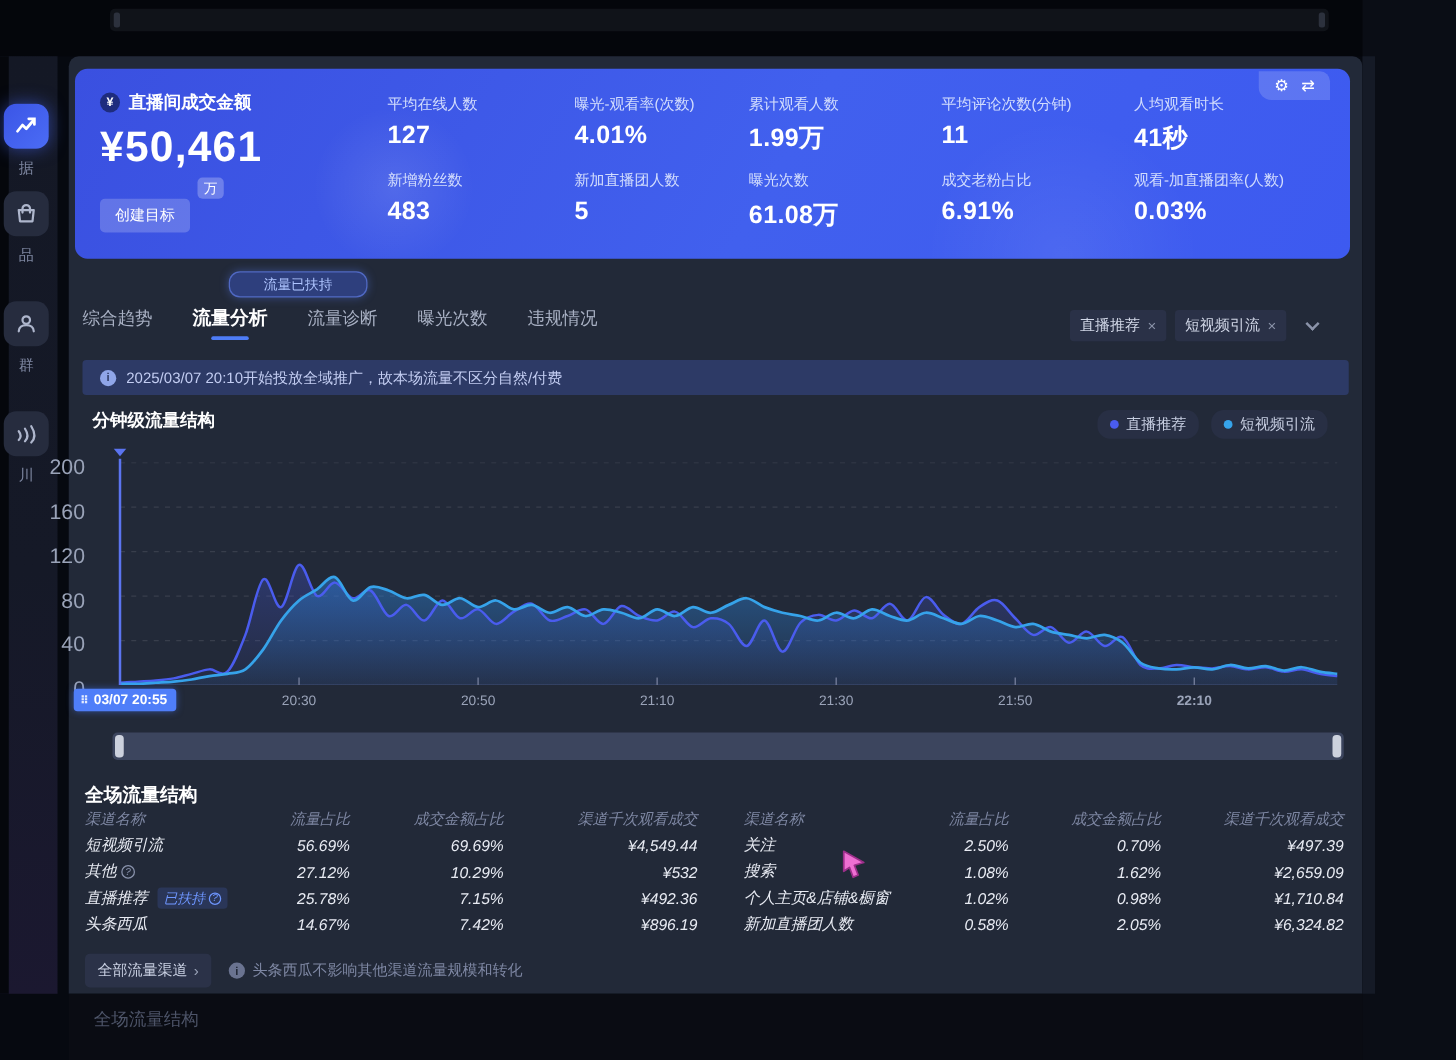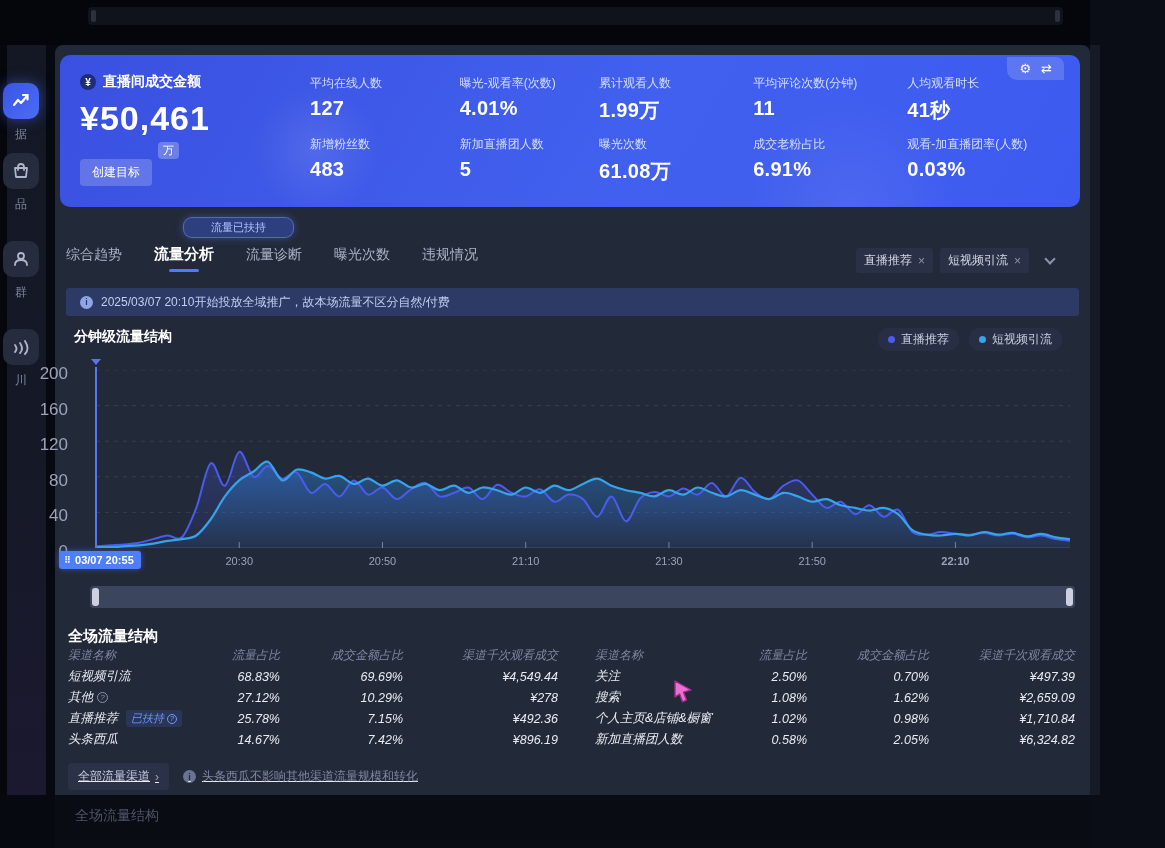--- a/index.html
+++ b/index.html
@@ -107,21 +107,21 @@
   .tbl.right { left:540px; grid-template-columns:150px 62px 122px 146px; width:480px; }
   .tbl .hd { font-size:12px; color:#7e87a3; }
   .tbl .num { text-align:right; color:#e8ebf3; }
   .tbl .hd.num { color:#7e87a3; }
   .tbl .name { color:#e8ebf3; display:flex; align-items:center; gap:4px; white-space:nowrap; }
   .q-i { display:inline-flex; width:11px; height:11px; border:1px solid #8a93ad; border-radius:50%; color:#8a93ad;
     font-size:8px; align-items:center; justify-content:center; cursor:pointer; }
   .support-badge { display:inline-flex; align-items:center; gap:3px; margin-left:4px; padding:1px 5px; font-size:11px;
     color:#6e96ff; background:rgba(86,126,255,.16); border-radius:3px; }
   .support-badge .q-i { border-color:#6e96ff; color:#6e96ff; width:10px; height:10px; }
-  .tbl-footer { position:absolute; left:13px; top:718px; display:flex; align-items:center; gap:14px;text-decoration:underline; }
+  .tbl-footer { position:absolute; left:13px; top:718px; display:flex; align-items:center; gap:14px; }
   .all-channel-btn { display:flex; align-items:center; gap:5px; background:#2b3248; border-radius:4px; padding:5px 10px;
     font-size:12px; color:#c9d0e2; cursor:pointer; }
   .all-channel-btn .arr { font-size:12px; color:#9aa3b8; }
   .foot-note { display:flex; align-items:center; gap:6px; font-size:12px; color:#7e87a3; }
   .foot-note .info-i { background:#6a7390; color:#222938; }
 
   
   .bottom-area { position:absolute; left:55px; top:795px; width:1035px; height:53px; background:#0a0c13; }
   .bottom-title { position:absolute; left:20px; top:12px; font-size:14px; color:#4d5468; }
   .right-strip { position:absolute; left:1090px; top:0; width:75px; height:848px; background:#0a0d15; }
@@ -343,31 +343,31 @@
 
   <div class="tbl left">
     <div class="hd">渠道名称</div>
     <div class="hd num">流量占比</div>
     <div class="hd num">成交金额占比</div>
     <div class="hd num">渠道千次观看成交</div>
 
     <div class="name">
         <span>短视频引流</span>
       </div>
-    <div class="num">68.83%</div>
+    <div class="num">56.69%</div>
     <div class="num">69.69%</div>
     <div class="num">¥4,549.44</div>
 
     <div class="name">
         <span>其他</span>
         <span class="q-i">?</span>
       </div>
     <div class="num">27.12%</div>
     <div class="num">10.29%</div>
-    <div class="num">¥278</div>
+    <div class="num">¥532</div>
 
     <div class="name">
         <span>直播推荐</span>
         <span class="support-badge">
           <span>已扶持</span>
           <span class="q-i">?</span>
         </span>
       </div>
     <div class="num">25.78%</div>
     <div class="num">7.15%</div>

